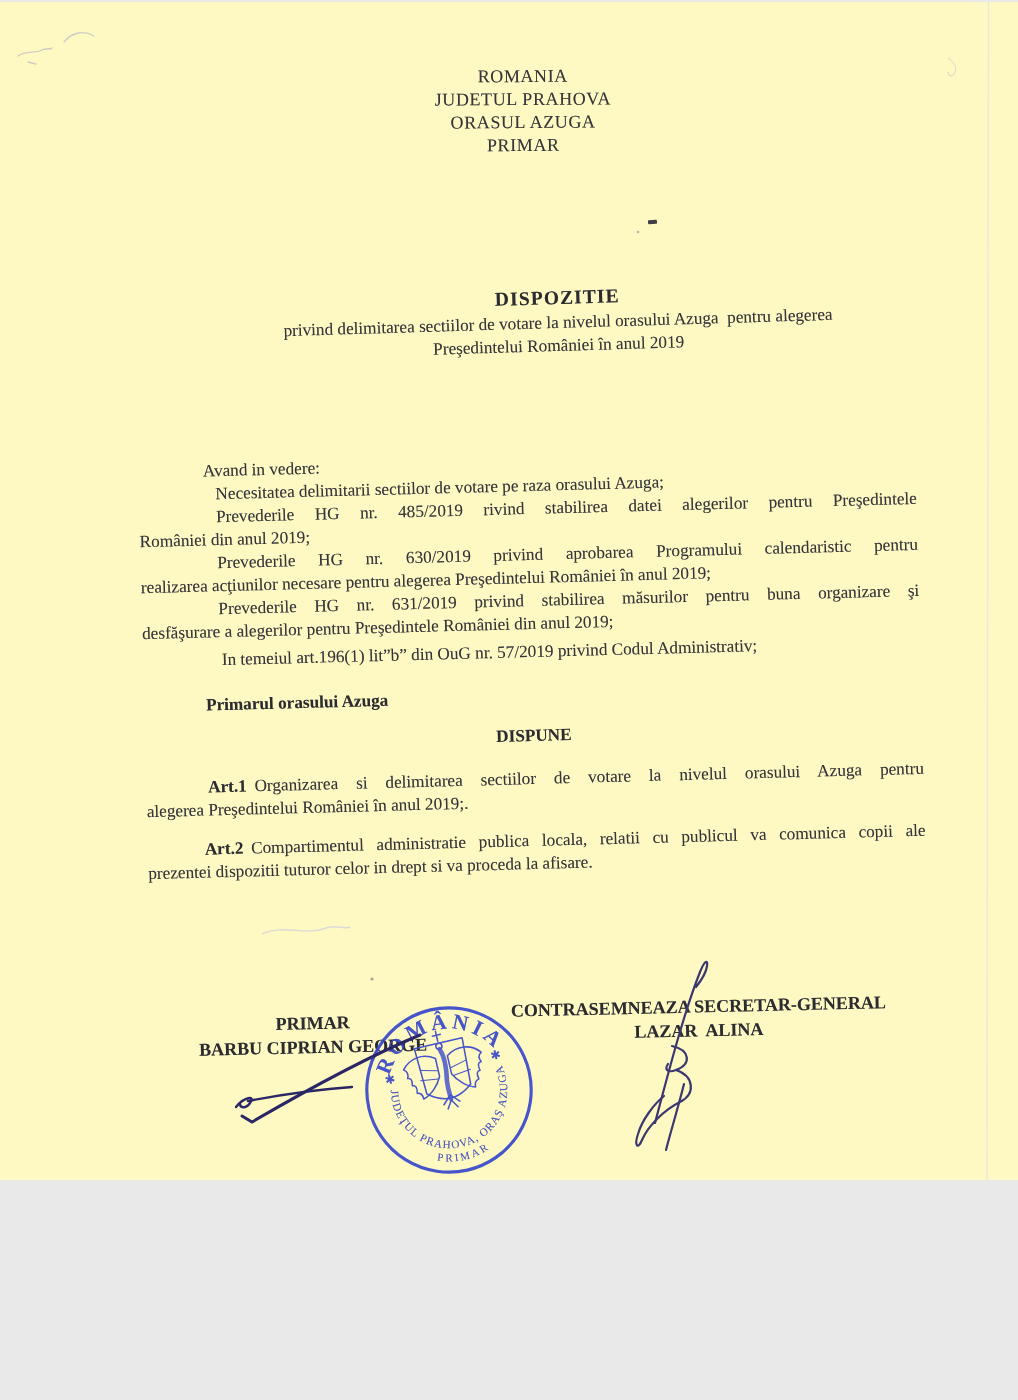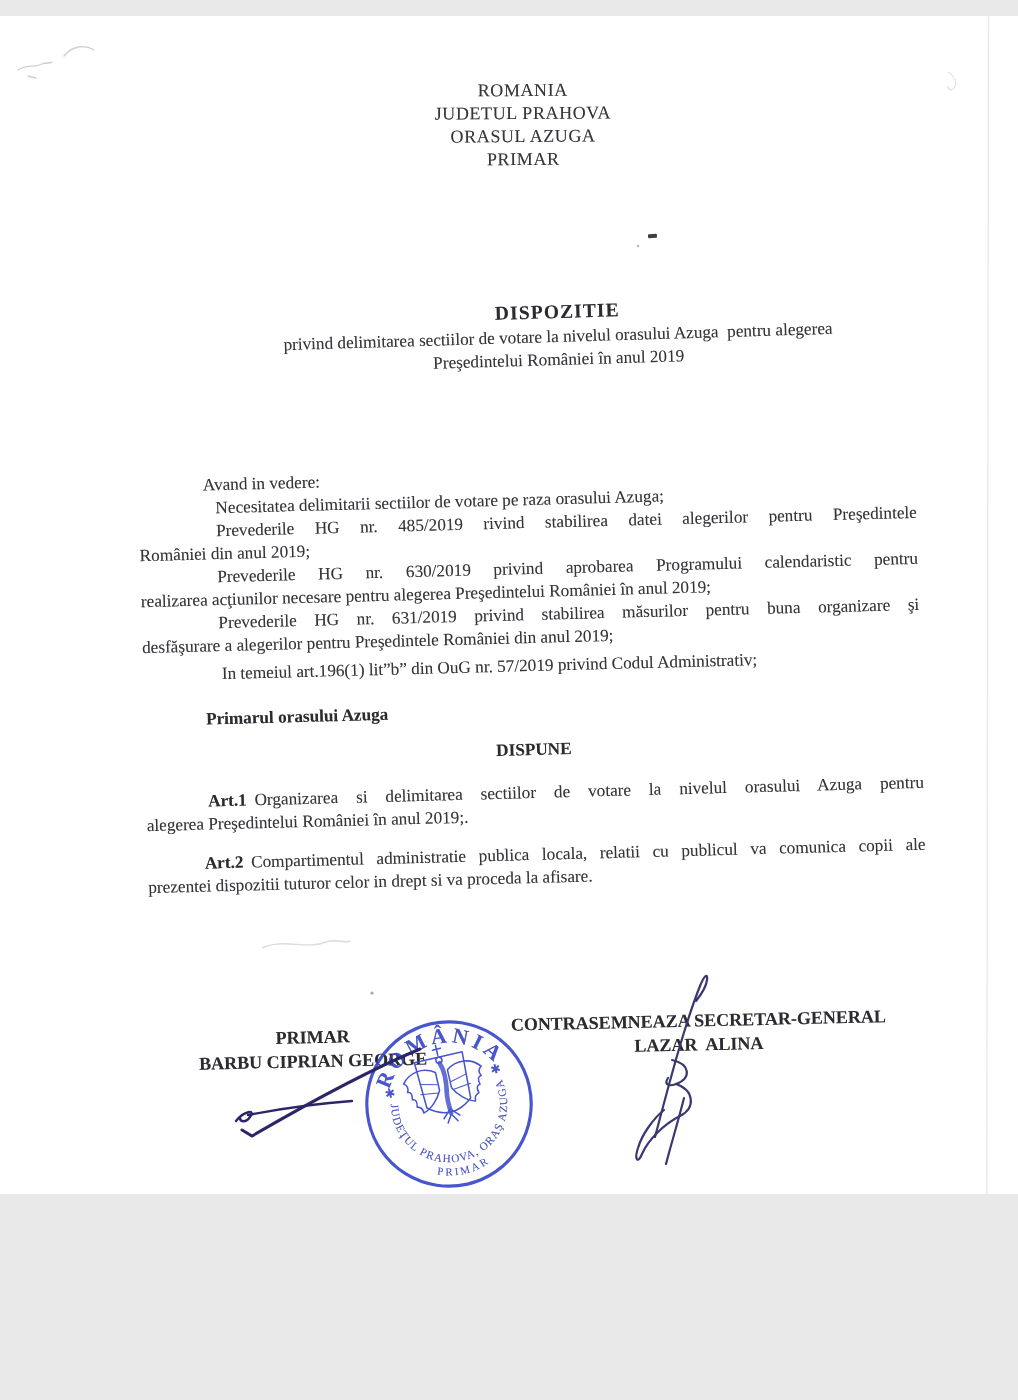--- a/index.html
+++ b/index.html
@@ -1,18 +1,18 @@
 <!DOCTYPE html>
 <html><head>
 <meta charset="utf-8">
 <style>
   html,body { margin:0; padding:0; background:#e9e9ea; }
   .page {
-    position:relative; width:1018px; height:1178px; margin:16px auto;
-    background:#ffffff; overflow:hidden;
+    position:relative; width:1018px; height:1178px; margin:2px auto;
+    background:#fef9c3; overflow:hidden;
     font-family:"Liberation Serif", serif;
     color:#35353a;
     text-shadow:0 0 .6px rgba(60,60,68,.38);
   }
   .letterhead {
     position:absolute; left:370px; top:63px; width:306px;
     text-align:center; font-size:18px; line-height:23px; letter-spacing:.6px;
     transform:rotate(-.4deg);
   }
   .title-block {

